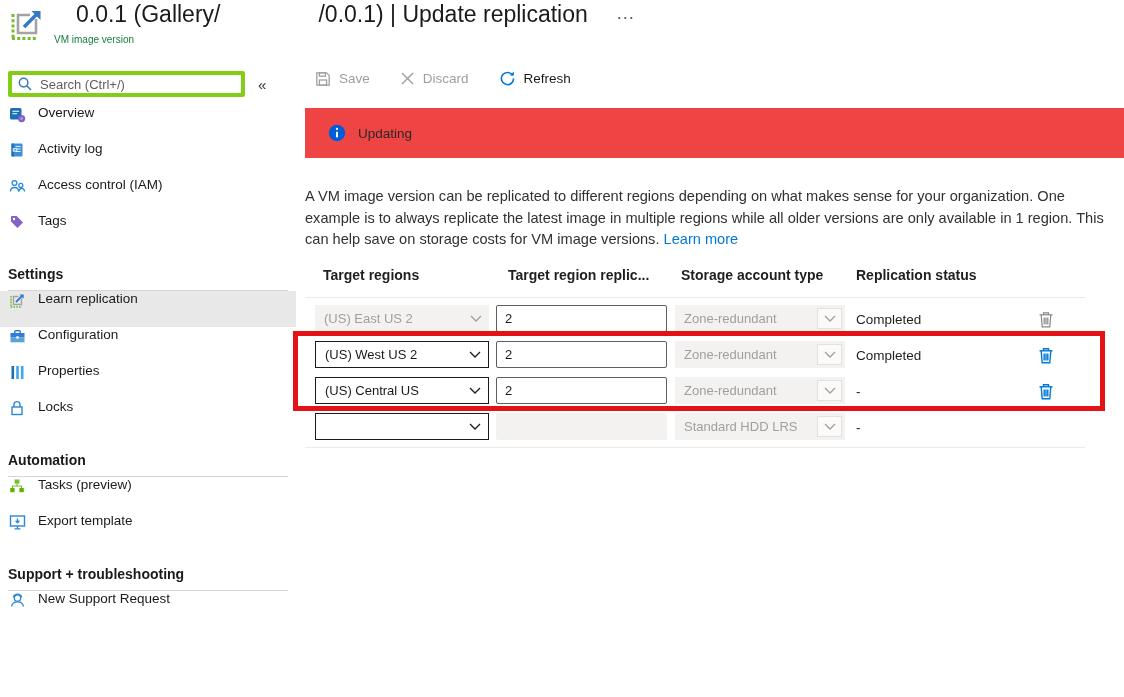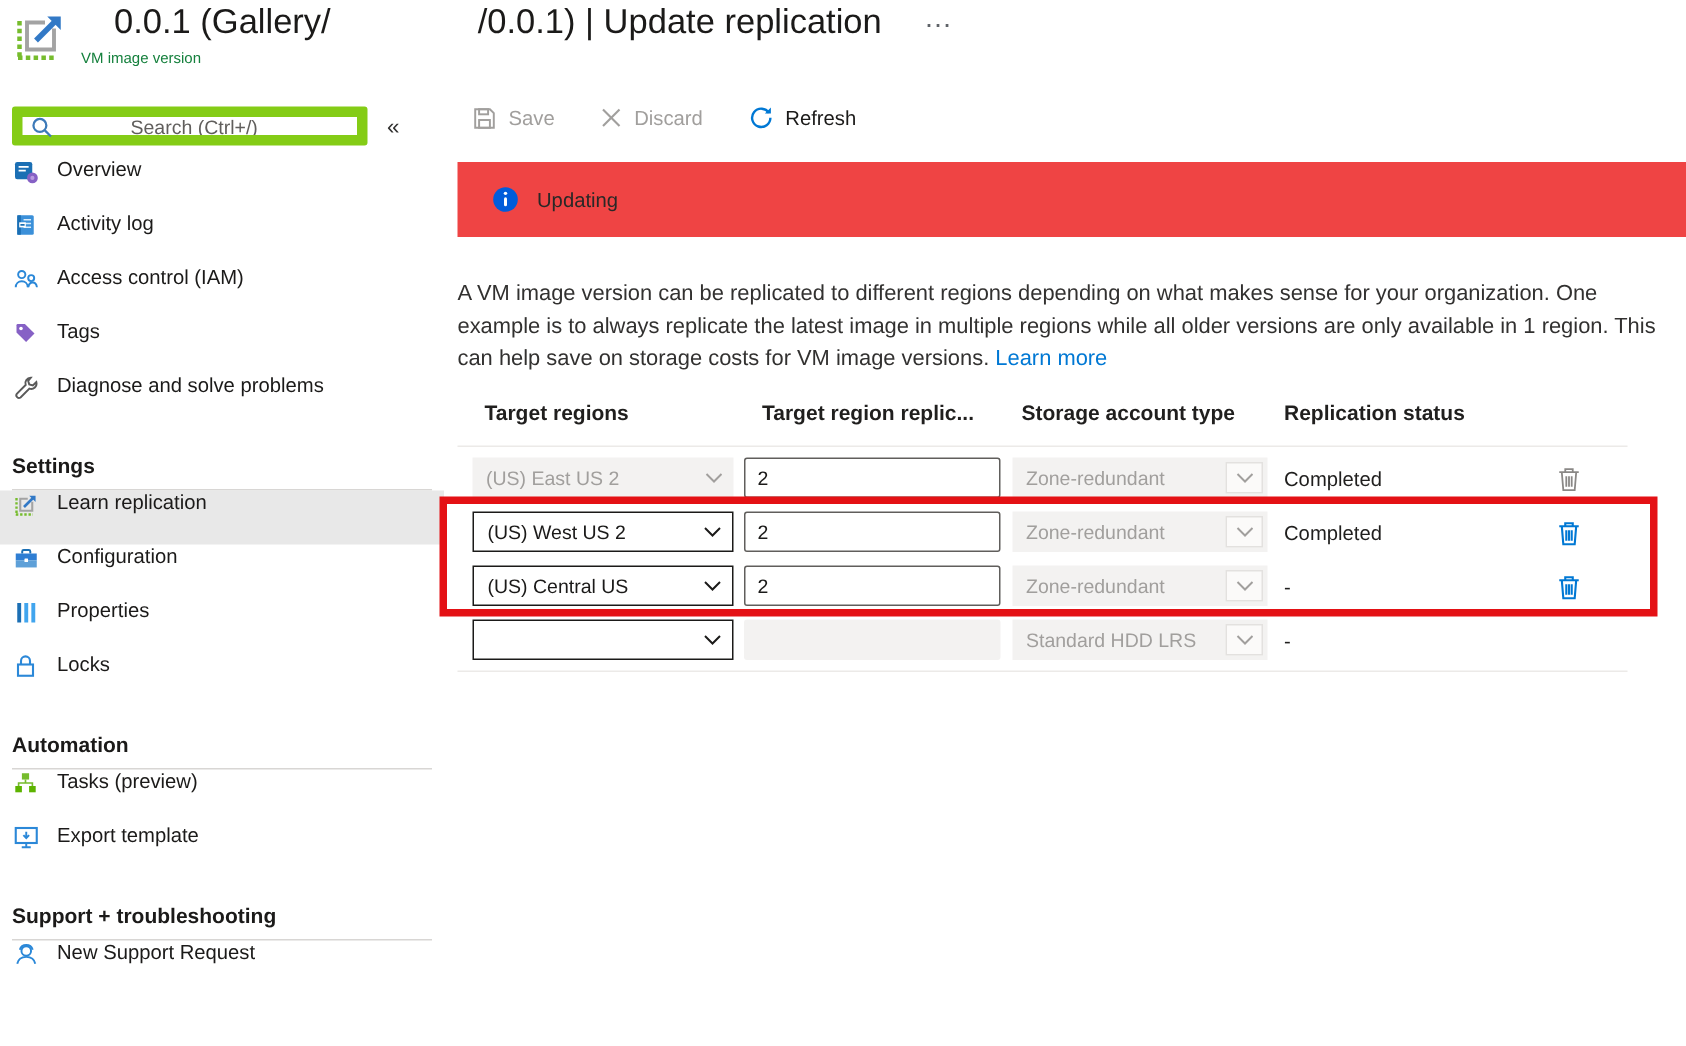--- a/index.html
+++ b/index.html
@@ -11,21 +11,21 @@
   .hdr-icon{position:absolute;left:8px;top:5px;width:38px;height:38px;}
   .hdr-titles{position:absolute;left:52px;top:1px;display:flex;align-items:flex-start;white-space:nowrap;}
   .t-big{font-size:23px;font-weight:400;color:#1b1a19;margin-left:24px;}
   .t-gap{display:inline-block;width:74px;}
   .hdr-more{margin-left:28px;margin-top:2px;font-size:19px;color:#5f6368;cursor:pointer;line-height:1;}
   .hdr-sub{position:absolute;left:54px;top:34px;font-size:10px;color:#15803d;}
 
   
   .sidebar{position:absolute;top:60px;left:0;width:296px;bottom:0;overflow:hidden;}
   .search-row{display:flex;align-items:center;margin:11px 8px 0 8px;}
-  .search-box{width:237px;height:26px;box-sizing:border-box;border:7px solid #84cc16;border-radius:2px;display:flex;padding:0 6px;background:#fff;gap:44px;}
+  .search-box{width:237px;height:26px;box-sizing:border-box;border:4px solid #84cc16;border-radius:2px;display:flex;align-items:center;padding:0 6px;background:#fff;}
   .search-box svg{flex:none;margin-right:6px;}
   .search-box input{flex:1;border:none;outline:none;font-size:13px;color:#1a1a1a;font-family:inherit;background:transparent;min-width:0;}
   .search-box input::placeholder{color:#605e5c;}
   .collapse-btn{margin-left:13px;font-size:15px;color:#323130;cursor:pointer;}
   .nav{margin-top:8px;}
   .nav-item{display:flex;height:36px;padding:0 8px;font-size:13.5px;color:#1b1a19;cursor:pointer;}
   .nav-item .ico{width:18px;height:18px;margin-right:12px;flex:none;display:flex;align-items:center;justify-content:center;}
   .nav-item.selected{background:#e8e8e8;}
   .section-hdr{margin:17px 8px 0 8px;padding-bottom:8px;font-size:14px;font-weight:700;color:#1b1a19;border-bottom:1px solid #d8d6d4;}
 
@@ -140,28 +140,20 @@
       </div>
       <div class="nav-item">
         <span class="ico">
             <svg width="16" height="16" viewBox="0 0 16 16">
               <path d="M2 2.8 A 0.8 0.8 0 0 1 2.8 2 L7.6 2 L14 8.4 L8.4 14 L2 7.6 Z" fill="#8661c5"></path>
               <circle cx="5" cy="5" r="1.2" fill="#fff"></circle>
             </svg>
           </span>
         <span>Tags</span>
       </div>
-      <div class="nav-item">
-        <span class="ico">
-            <svg width="17" height="17" viewBox="0 0 17 17" fill="none" stroke="#5a5a5a" stroke-width="1.3">
-              <path d="M11.5 1.8a3.6 3.6 0 0 0-3.4 4.8L2.2 12.5a1.8 1.8 0 0 0 2.5 2.5l5.9-5.9a3.6 3.6 0 0 0 4.6-4.4l-2.3 2.3-2.4-.7-.7-2.4z"></path>
-            </svg>
-          </span>
-        <span>Diagnose and solve problems</span>
-      </div>
 
       <div class="section-hdr">Settings</div>
       <div class="nav-item selected">
         <span class="ico">
             <svg width="17" height="17" viewBox="0 0 17 17">
               <g stroke="#76bc2d" stroke-width="1.6" stroke-dasharray="1.6 1.2" fill="none">
                 <line x1="2" y1="4" x2="2" y2="15.5"></line>
                 <line x1="1.6" y1="15" x2="13" y2="15"></line>
               </g>
               <path d="M12.5 6.5 V12.5 H4.5 V4.5 h5" fill="none" stroke="#a3a3a3" stroke-width="1.4"></path>

